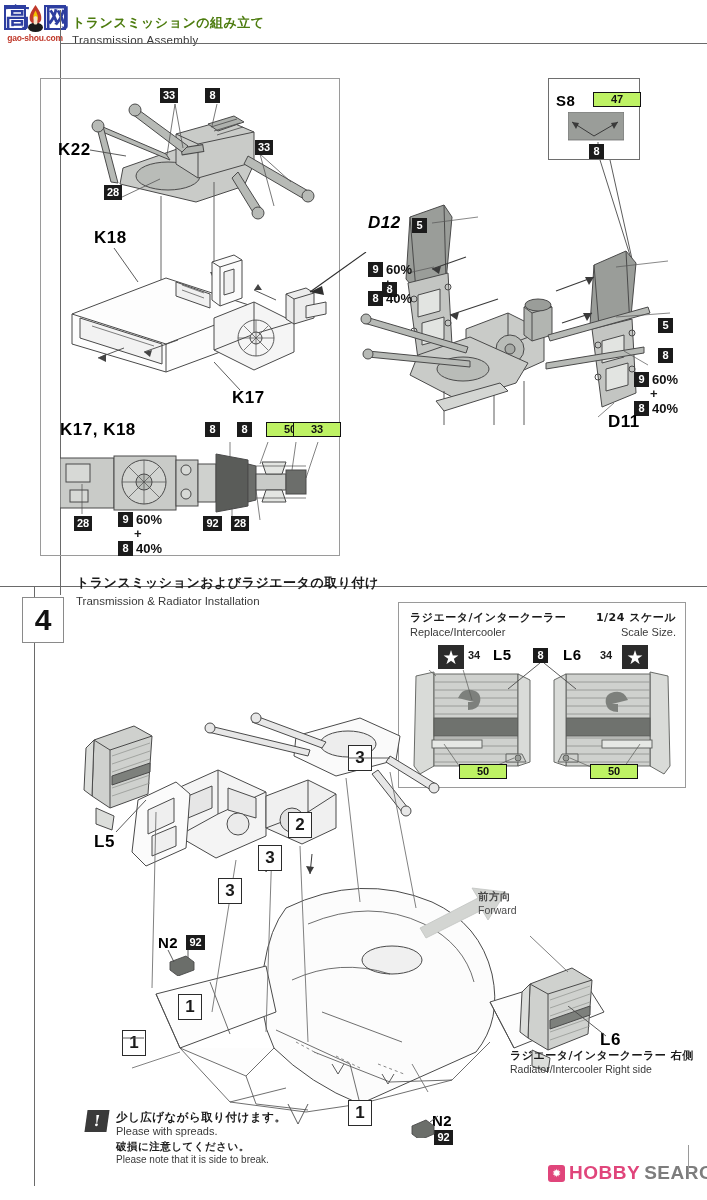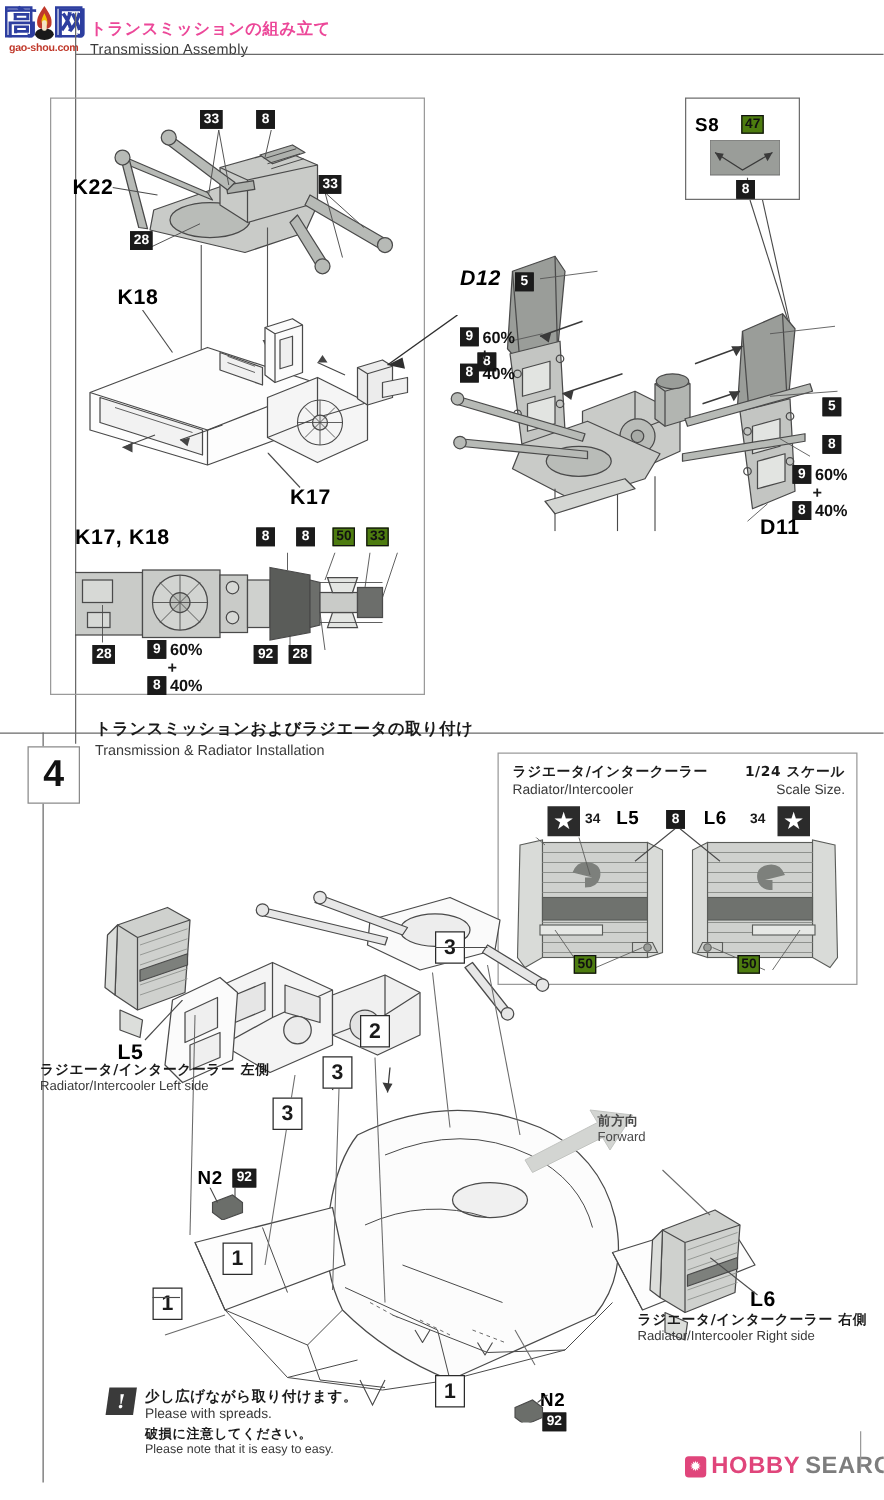--- a/index.html
+++ b/index.html
@@ -26,22 +26,22 @@
     display:inline-flex; align-items:center; justify-content:center;
     background:#1b1b1b; color:#fff; font-size:11px; font-weight:700;
     min-width:15px; height:15px; padding:0 2px; line-height:1;
     font-family:"Liberation Sans",sans-serif;
     border:1px solid #1b1b1b;
   }
   .chip.wide { min-width:19px; }
   
   .chip-o {
     display:inline-flex; align-items:center; justify-content:center;
-    background:#4d7c0f; color:#111; font-size:11px; font-weight:700;
-    min-width:15px; height:15px; padding:0 2px; line-height:1;
+    background:#bef264; color:#111; font-size:11px; font-weight:700;
+    min-width:15px; height:15px; padding:0 17px; line-height:1;
     border:1.4px solid #111;
   }
   
   .stepbox {
     display:inline-flex; align-items:center; justify-content:center;
     width:20px; height:22px; border:1.3px solid #2b2b2b; background:#fff;
     font-size:15px; font-weight:700; color:#1a1a1a;
   }
   .stepbox.big { width:24px; height:26px; font-size:17px; }
 
@@ -58,21 +58,21 @@
   }
   .wm .box { position:absolute; border:2px solid #2d3ea0; }
   .wm-url {
     position:absolute; left:0; top:31px; width:62px; text-align:center;
     font-size:8.5px; font-weight:700; color:#c0392b; letter-spacing:-.2px;
     font-family:"Liberation Sans",sans-serif;
   }
   .wm-flame { position:absolute; left:22px; top:1px; width:19px; height:30px; }
 
   .hdr-title { left:72px; top:14px; }
-  .hdr-title .jp { font-size:13px; color:#ec4899; }
+  .hdr-title .jp { font-size:13px; color:#4d7c0f; }
   .hdr-title .en { font-size:11.5px; margin-top:2px; letter-spacing:.3px; }
 
   
   .vrule { background:#6a6a6a; }
 
   
   .stepnum-box {
     width:42px; height:46px; border:1.6px solid #8a8a8a; background:#fff;
     display:flex; align-items:center; justify-content:center;
     font-size:30px; font-weight:700; color:#111;
@@ -427,21 +427,21 @@
   <div class="abs stepnum-box" style="left:22px;top:597px;">4</div>
   <div class="abs step4-title" style="left:76px;top:574px;">
     <div class="jp">トランスミッションおよびラジエータの取り付け</div>
     <div class="en">Transmission &amp; Radiator Installation</div>
   </div>
 
 
   <div class="abs detail-panel" style="left:398px;top:602px;width:288px;height:186px;"></div>
   <div class="abs" style="left:410px;top:610px;">
     <div class="jp dp-h-jp">ラジエータ/インタークーラー</div>
-    <div class="en dp-h-en">Radiator/Intercooler</div>
+    <div class="en dp-h-en">Replace/Intercooler</div>
   </div>
   <div class="abs" style="left:584px;top:610px;text-align:right;width:92px;">
     <div class="jp dp-h-jp">1/24 スケール</div>
     <div class="en dp-h-en">Scale Size.</div>
   </div>
 
   <div class="abs star" style="left:438px;top:645px;">★</div>
   <div class="abs" style="left:468px;top:649px;font-size:11px;font-weight:700;">34</div>
   <div class="abs part-label sm" style="left:493px;top:646px;">L5</div>
   <div class="abs chip" style="left:533px;top:648px;">8</div>
@@ -585,24 +585,20 @@
       <g stroke="#6a6a6a" stroke-width=".8" stroke-dasharray="3 3">
         <path d="M236 330 L258 342 M276 344 L300 356 M318 352 L344 362"></path>
       </g>
 
       <path d="M272 352 l6 10 l6 -10" stroke="#4a4a4a" stroke-width=".9"></path>
       <path d="M322 362 l6 10 l6 -10" stroke="#4a4a4a" stroke-width=".9"></path>
     </g>
   </svg>
 
   <div class="abs part-label" style="left:94px;top:832px;">L5</div>
-  <div class="abs" style="left:32px;top:848px;">
-    <div class="jp" style="font-size:11px;">ラジエータ/インタークーラー 左側</div>
-    <div class="en" style="font-size:10.5px;">Radiator/Intercooler Left side</div>
-  </div>
   <svg class="abs" style="left:110px;top:800px;" width="40" height="36">
       <path class="ln" d="M36 0 L6 32"></path>
     </svg>
 
   <div class="abs part-label" style="left:600px;top:1030px;">L6</div>
   <div class="abs" style="left:510px;top:1048px;">
     <div class="jp" style="font-size:11px;">ラジエータ/インタークーラー 右側</div>
     <div class="en" style="font-size:10.5px;">Radiator/Intercooler Right side</div>
   </div>
   <svg class="abs" style="left:568px;top:1006px;" width="44" height="34">
@@ -642,21 +638,21 @@
       <path d="M84 326 L62 326"></path>
     </g>
   </svg>
 
   <div class="abs warn" style="left:86px;top:1110px;display:flex;gap:8px;align-items:flex-start;">
     <div class="warn-ico">!</div>
     <div>
       <div class="jp">少し広げながら取り付けます。</div>
       <div class="en">Please with spreads.</div>
       <div class="jp jp2" style="margin-top:3px;">破損に注意してください。</div>
-      <div class="en en2">Please note that it is easy to easy.</div>
+      <div class="en en2">Please note that it is side to break.</div>
     </div>
   </div>
 
   <svg class="abs" style="left:286px;top:1102px;" width="26" height="26">
     <path class="ln" d="M2 2 L12 22 L22 2"></path>
   </svg>
 
   <div class="abs hs" style="left:548px;top:1162px;">
     <div class="hs-mark">✹</div>
     <div class="hs-h">HOBBY</div>

